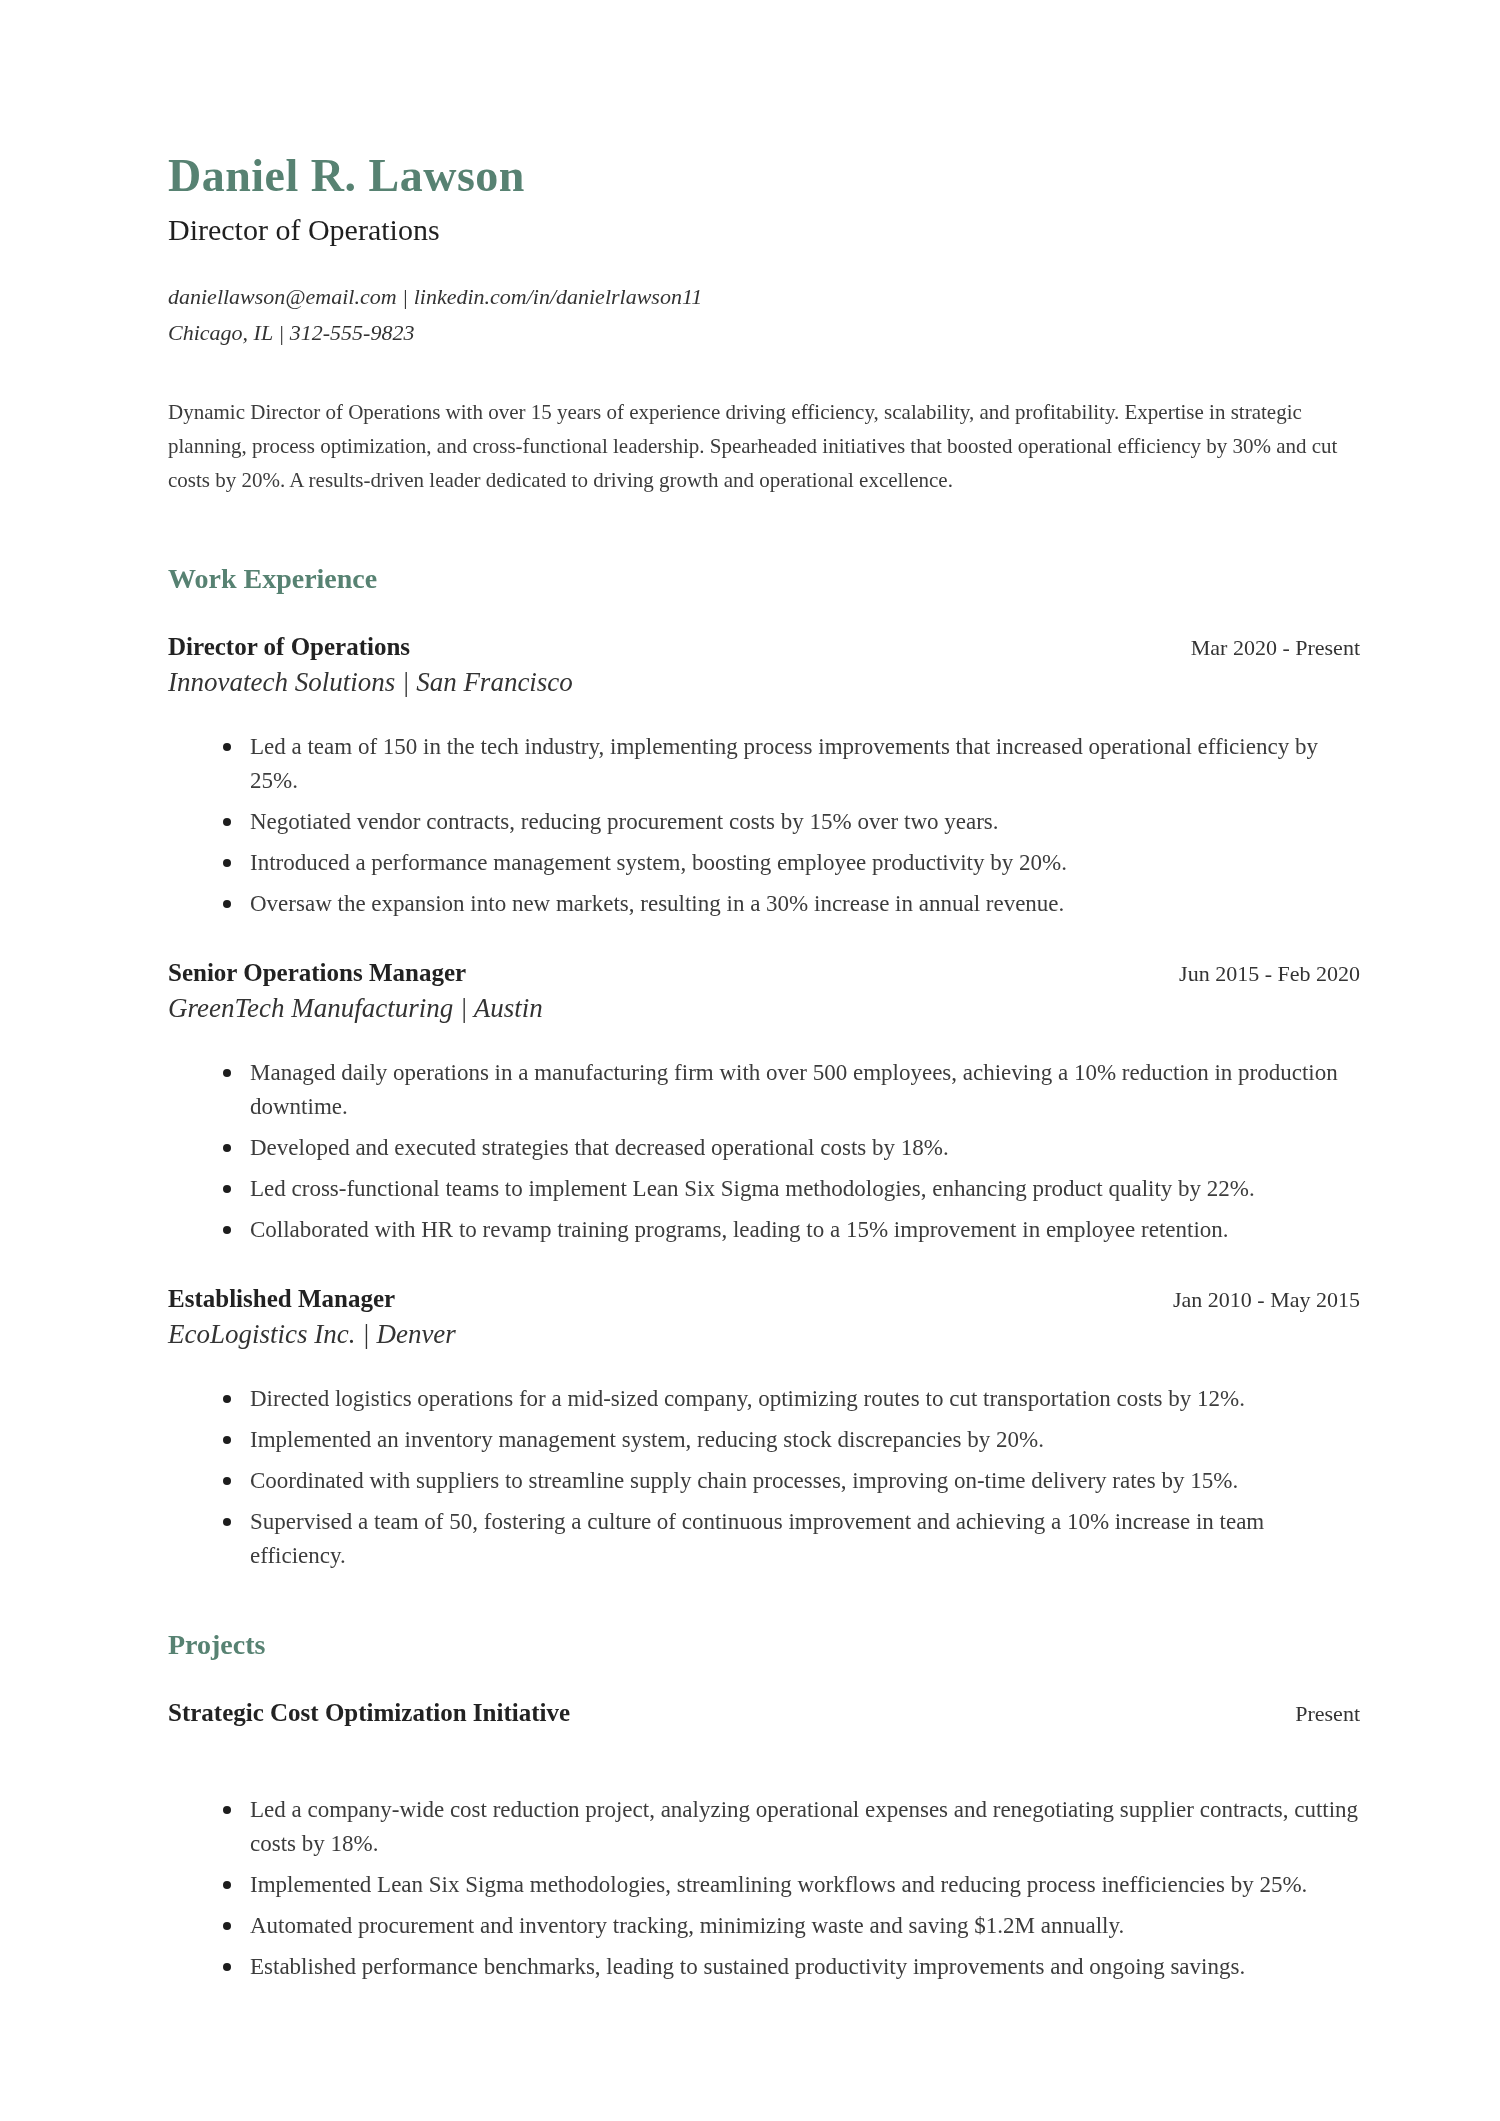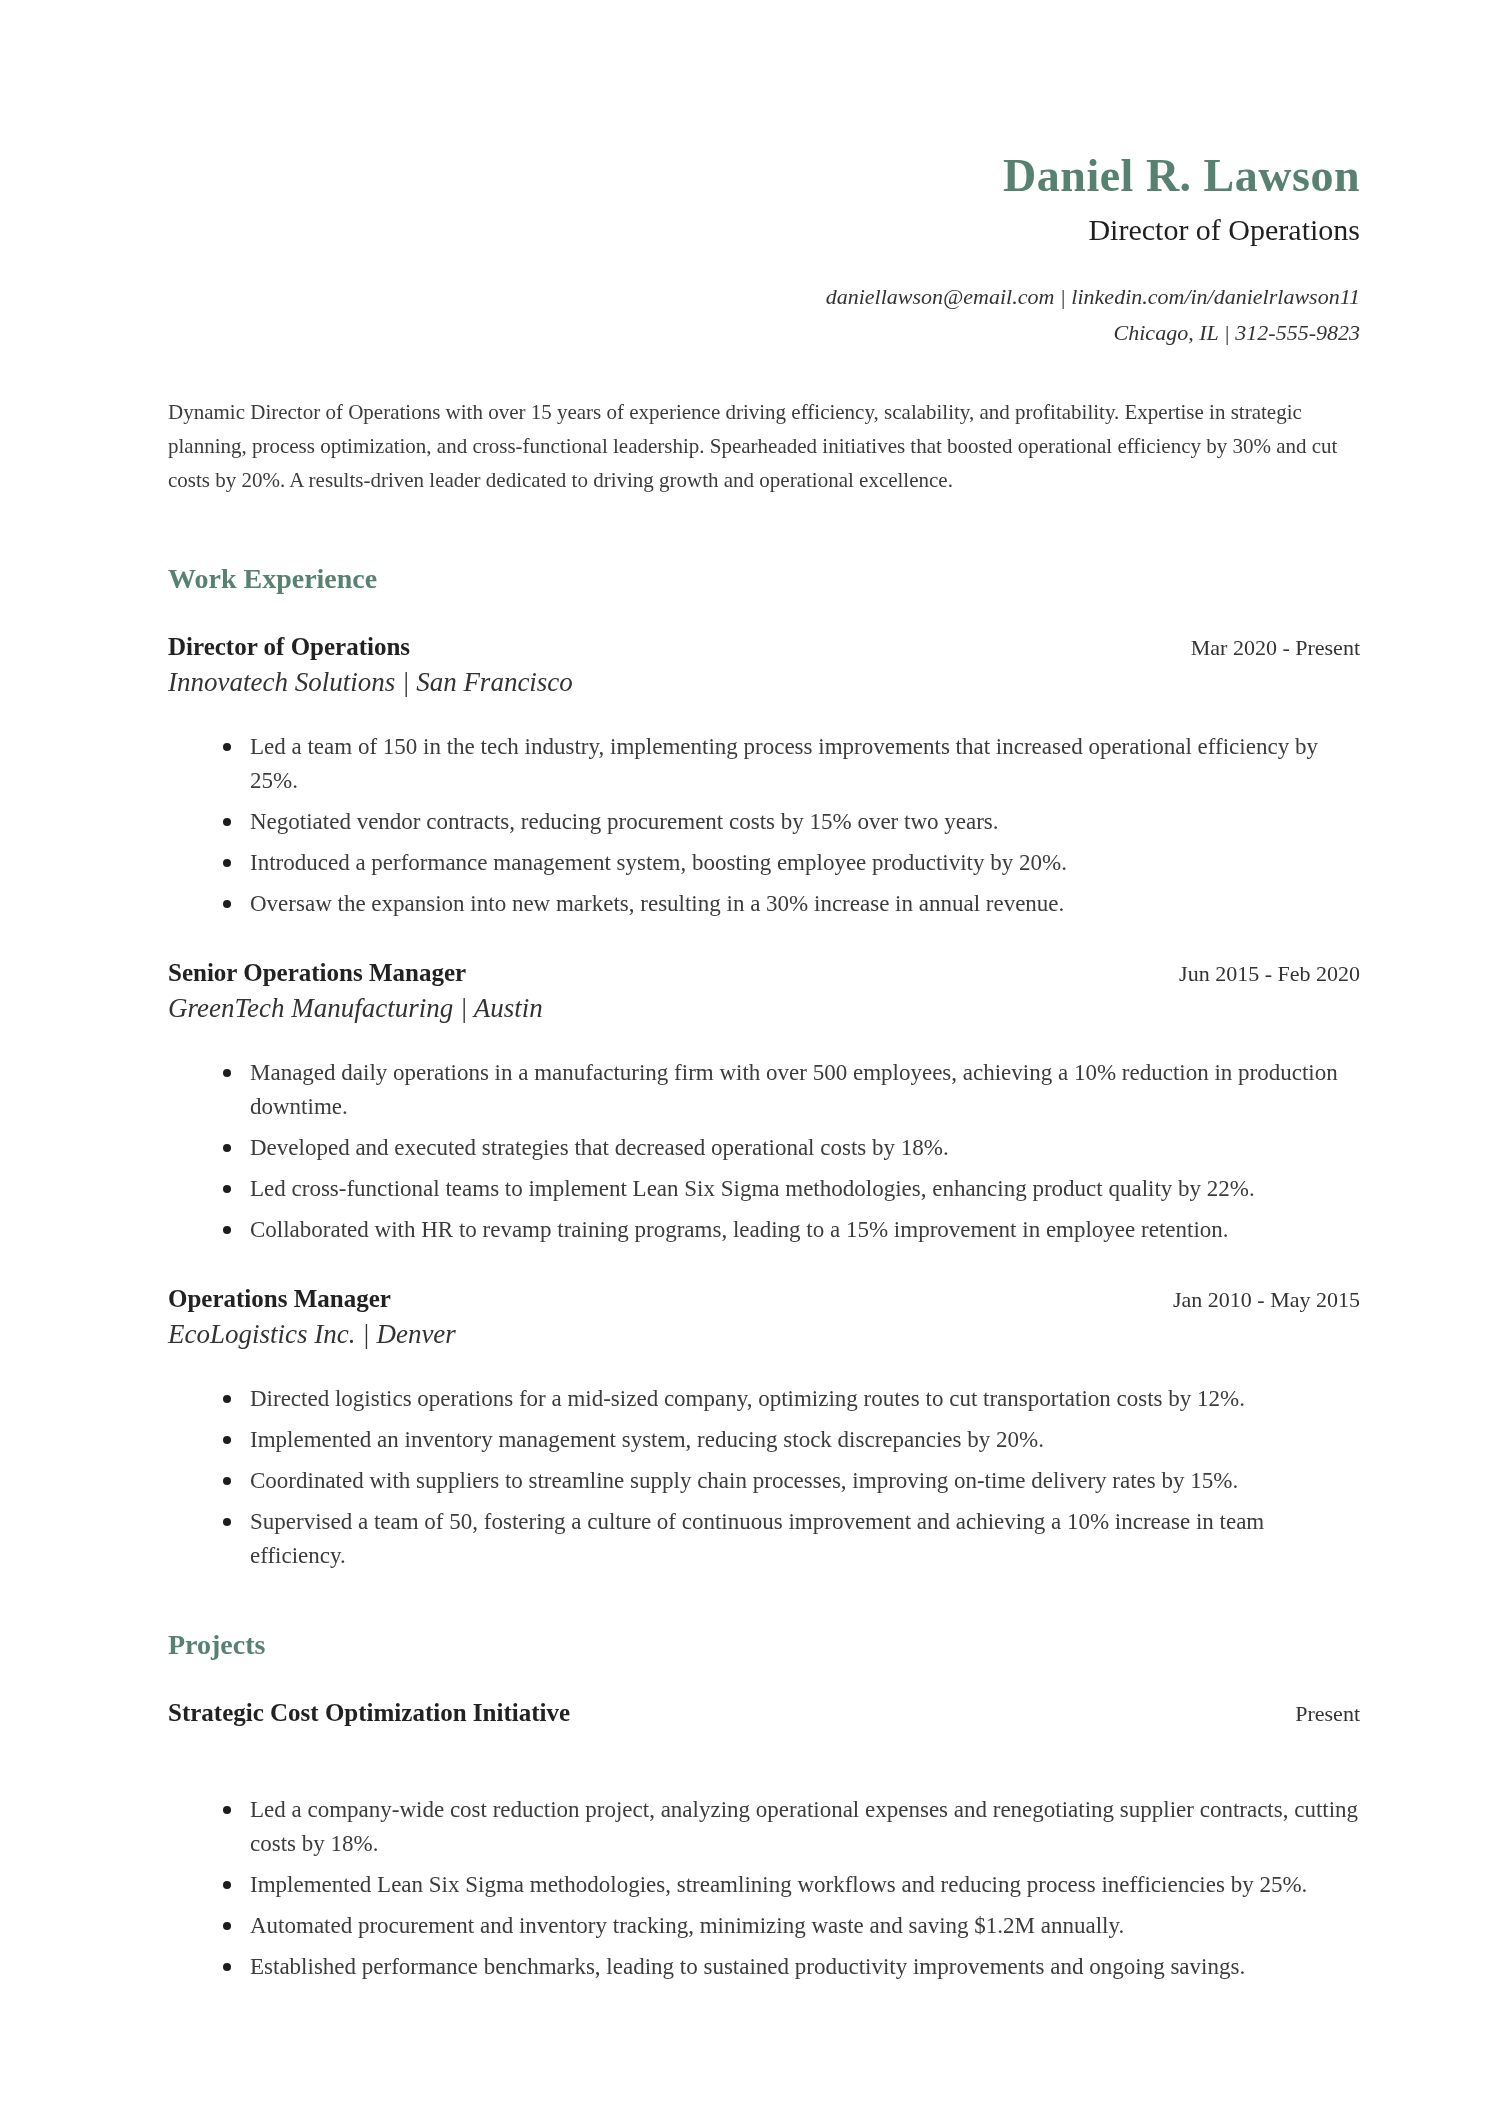--- a/index.html
+++ b/index.html
@@ -14,21 +14,21 @@
     position: relative;
     width: 1500px;
     height: 2121px;
     margin: 0 auto;
     background: #ffffff;
     font-family: "Liberation Serif", "DejaVu Serif", serif;
     color: var(--body-text);
     padding: 150px 140px 60px 168px;
     overflow: hidden;
   }
-  header { text-align: right; }
+  header { }
   h1.name {
     margin: 0;
     font-size: 46px;
     line-height: 1.15;
     font-weight: bold;
     color: var(--accent);
     letter-spacing: 0.5px;
   }
   .subtitle {
     margin-top: 10px;
@@ -145,21 +145,21 @@
     <ul class="bullets">
       <li>Managed daily operations in a manufacturing firm with over 500 employees, achieving a 10% reduction in production downtime.</li>
       <li>Developed and executed strategies that decreased operational costs by 18%.</li>
       <li>Led cross-functional teams to implement Lean Six Sigma methodologies, enhancing product quality by 22%.</li>
       <li>Collaborated with HR to revamp training programs, leading to a 15% improvement in employee retention.</li>
     </ul>
   </section>
 
   <section class="entry">
     <div class="entry-head">
-      <h3 class="entry-title">Operations Manager</h3>
+      <h3 class="entry-title">Established Manager</h3>
       <span class="entry-date">Jan 2010 - May 2015</span>
     </div>
     <div class="entry-company">EcoLogistics Inc. | Denver</div>
     <ul class="bullets">
       <li>Directed logistics operations for a mid-sized company, optimizing routes to cut transportation costs by 12%.</li>
       <li>Implemented an inventory management system, reducing stock discrepancies by 20%.</li>
       <li>Coordinated with suppliers to streamline supply chain processes, improving on-time delivery rates by 15%.</li>
       <li>Supervised a team of 50, fostering a culture of continuous improvement and achieving a 10% increase in team efficiency.</li>
     </ul>
   </section>

